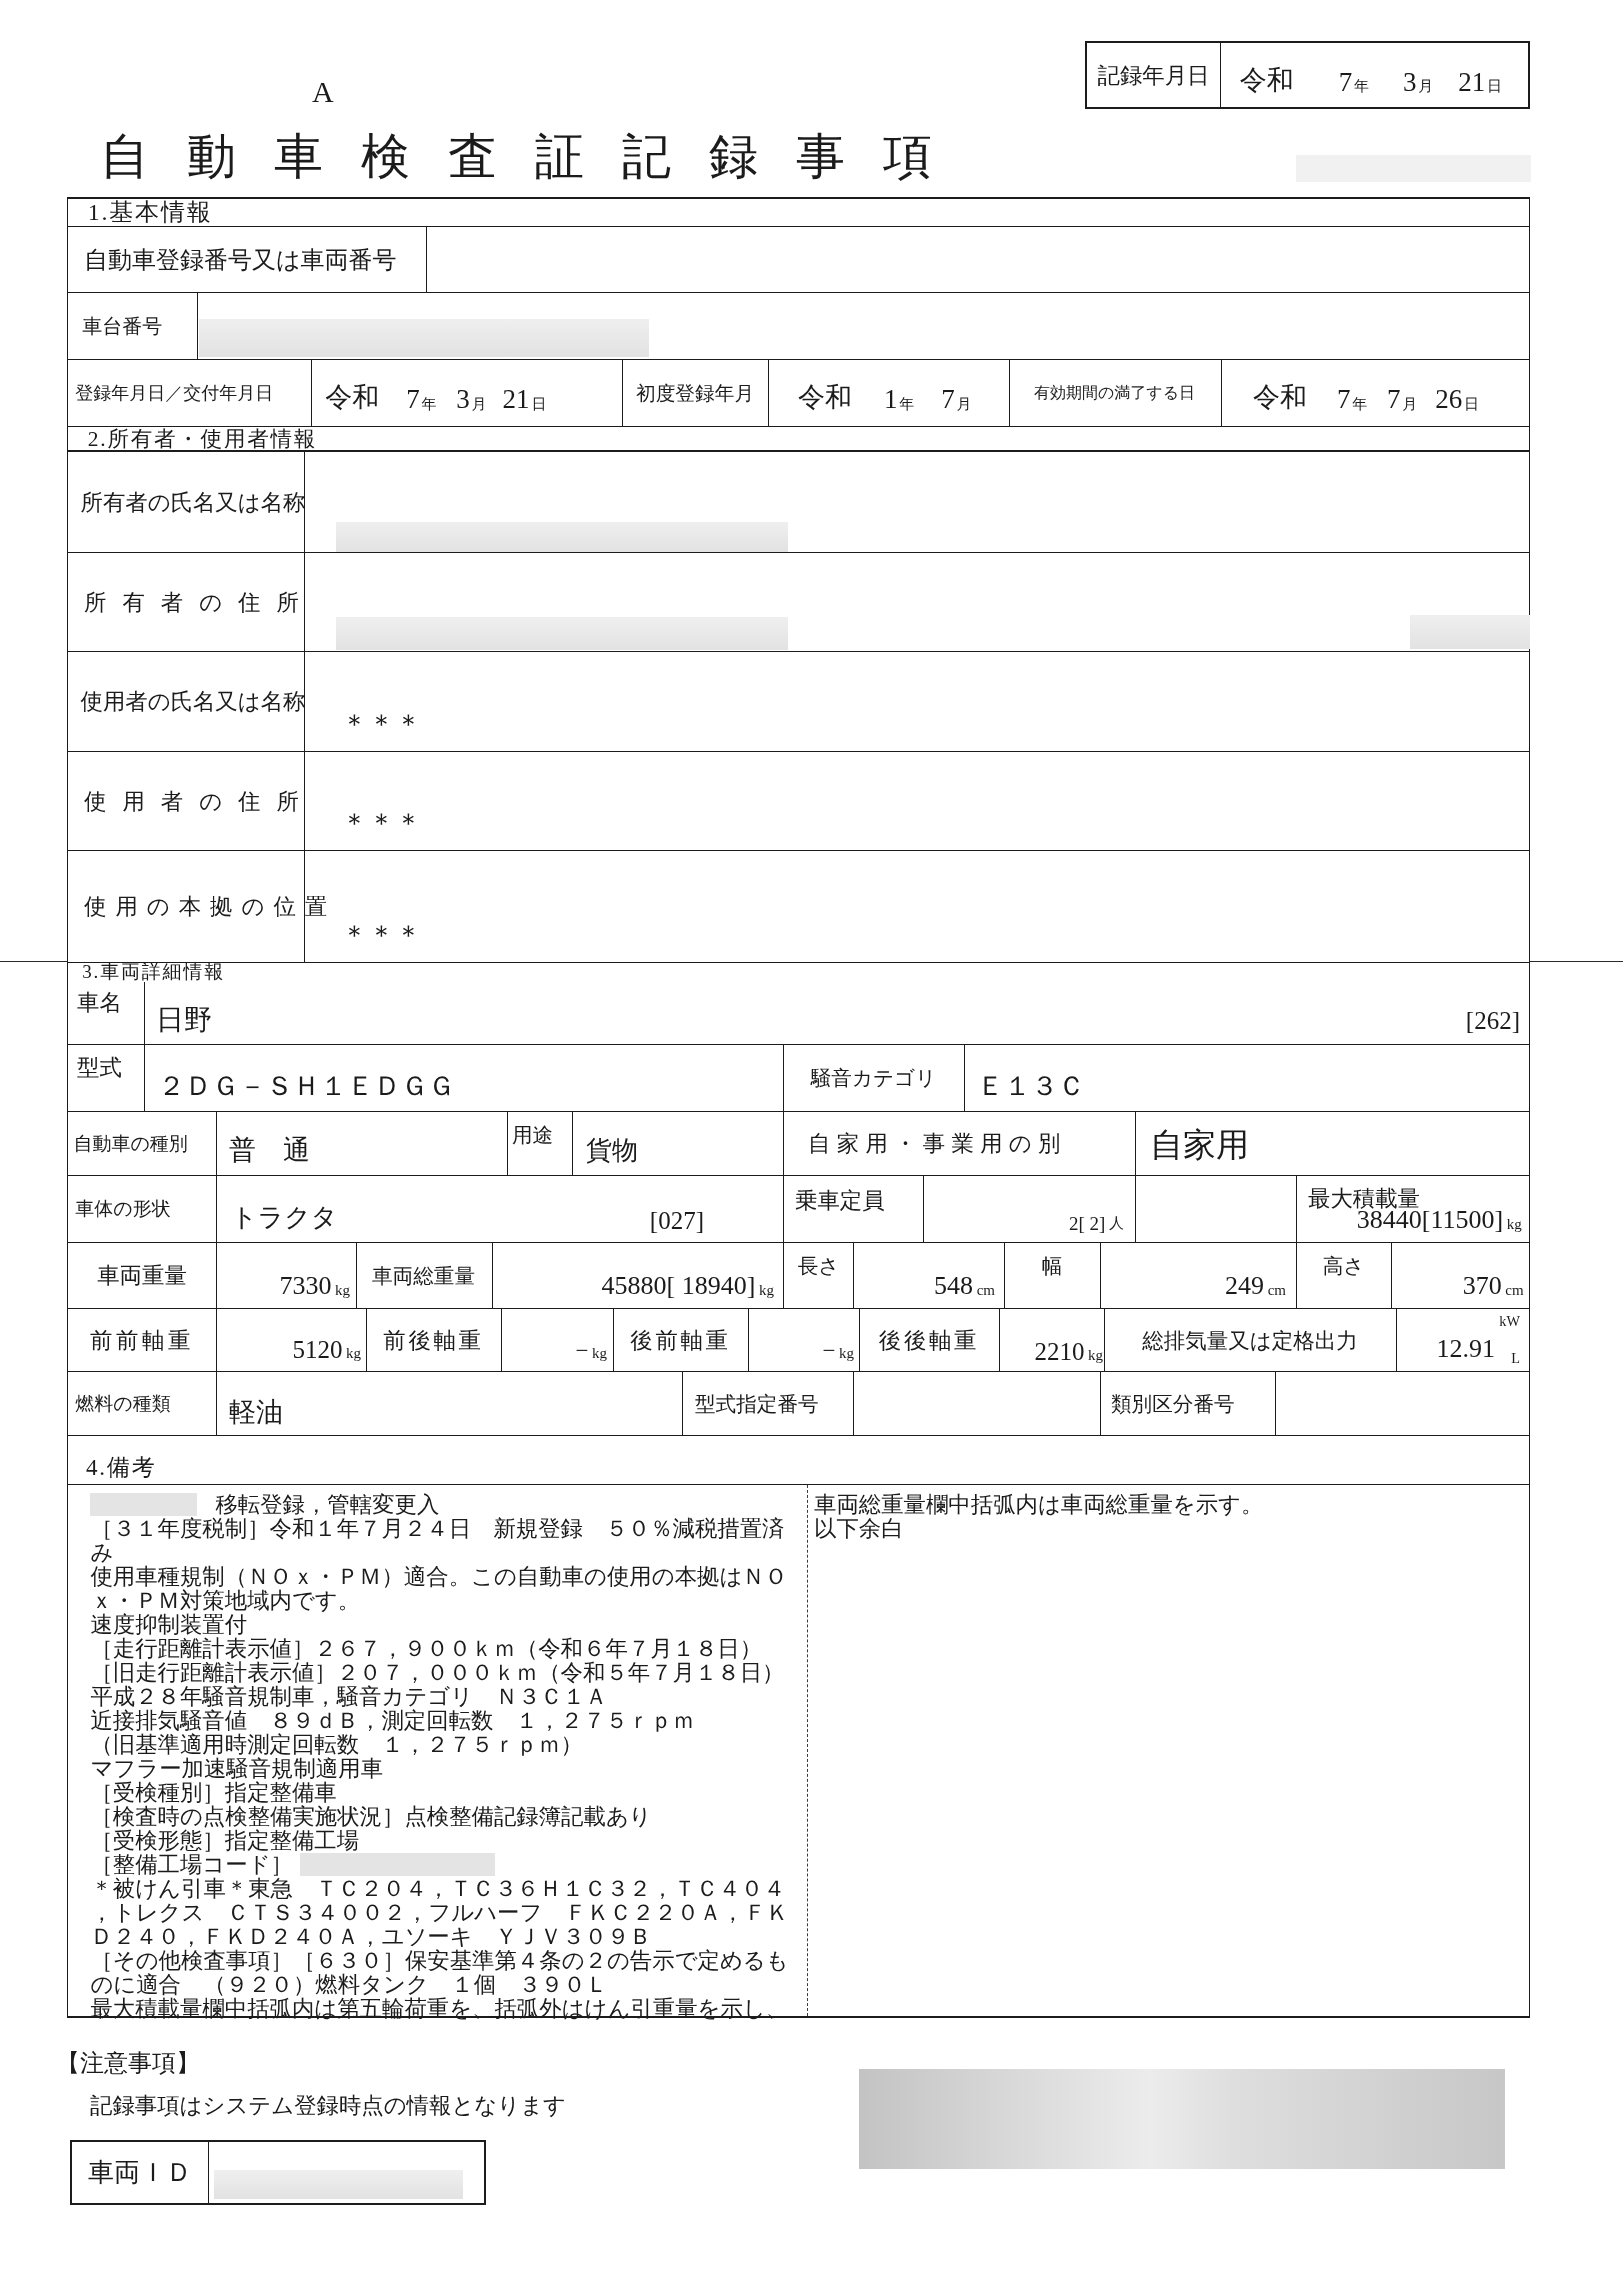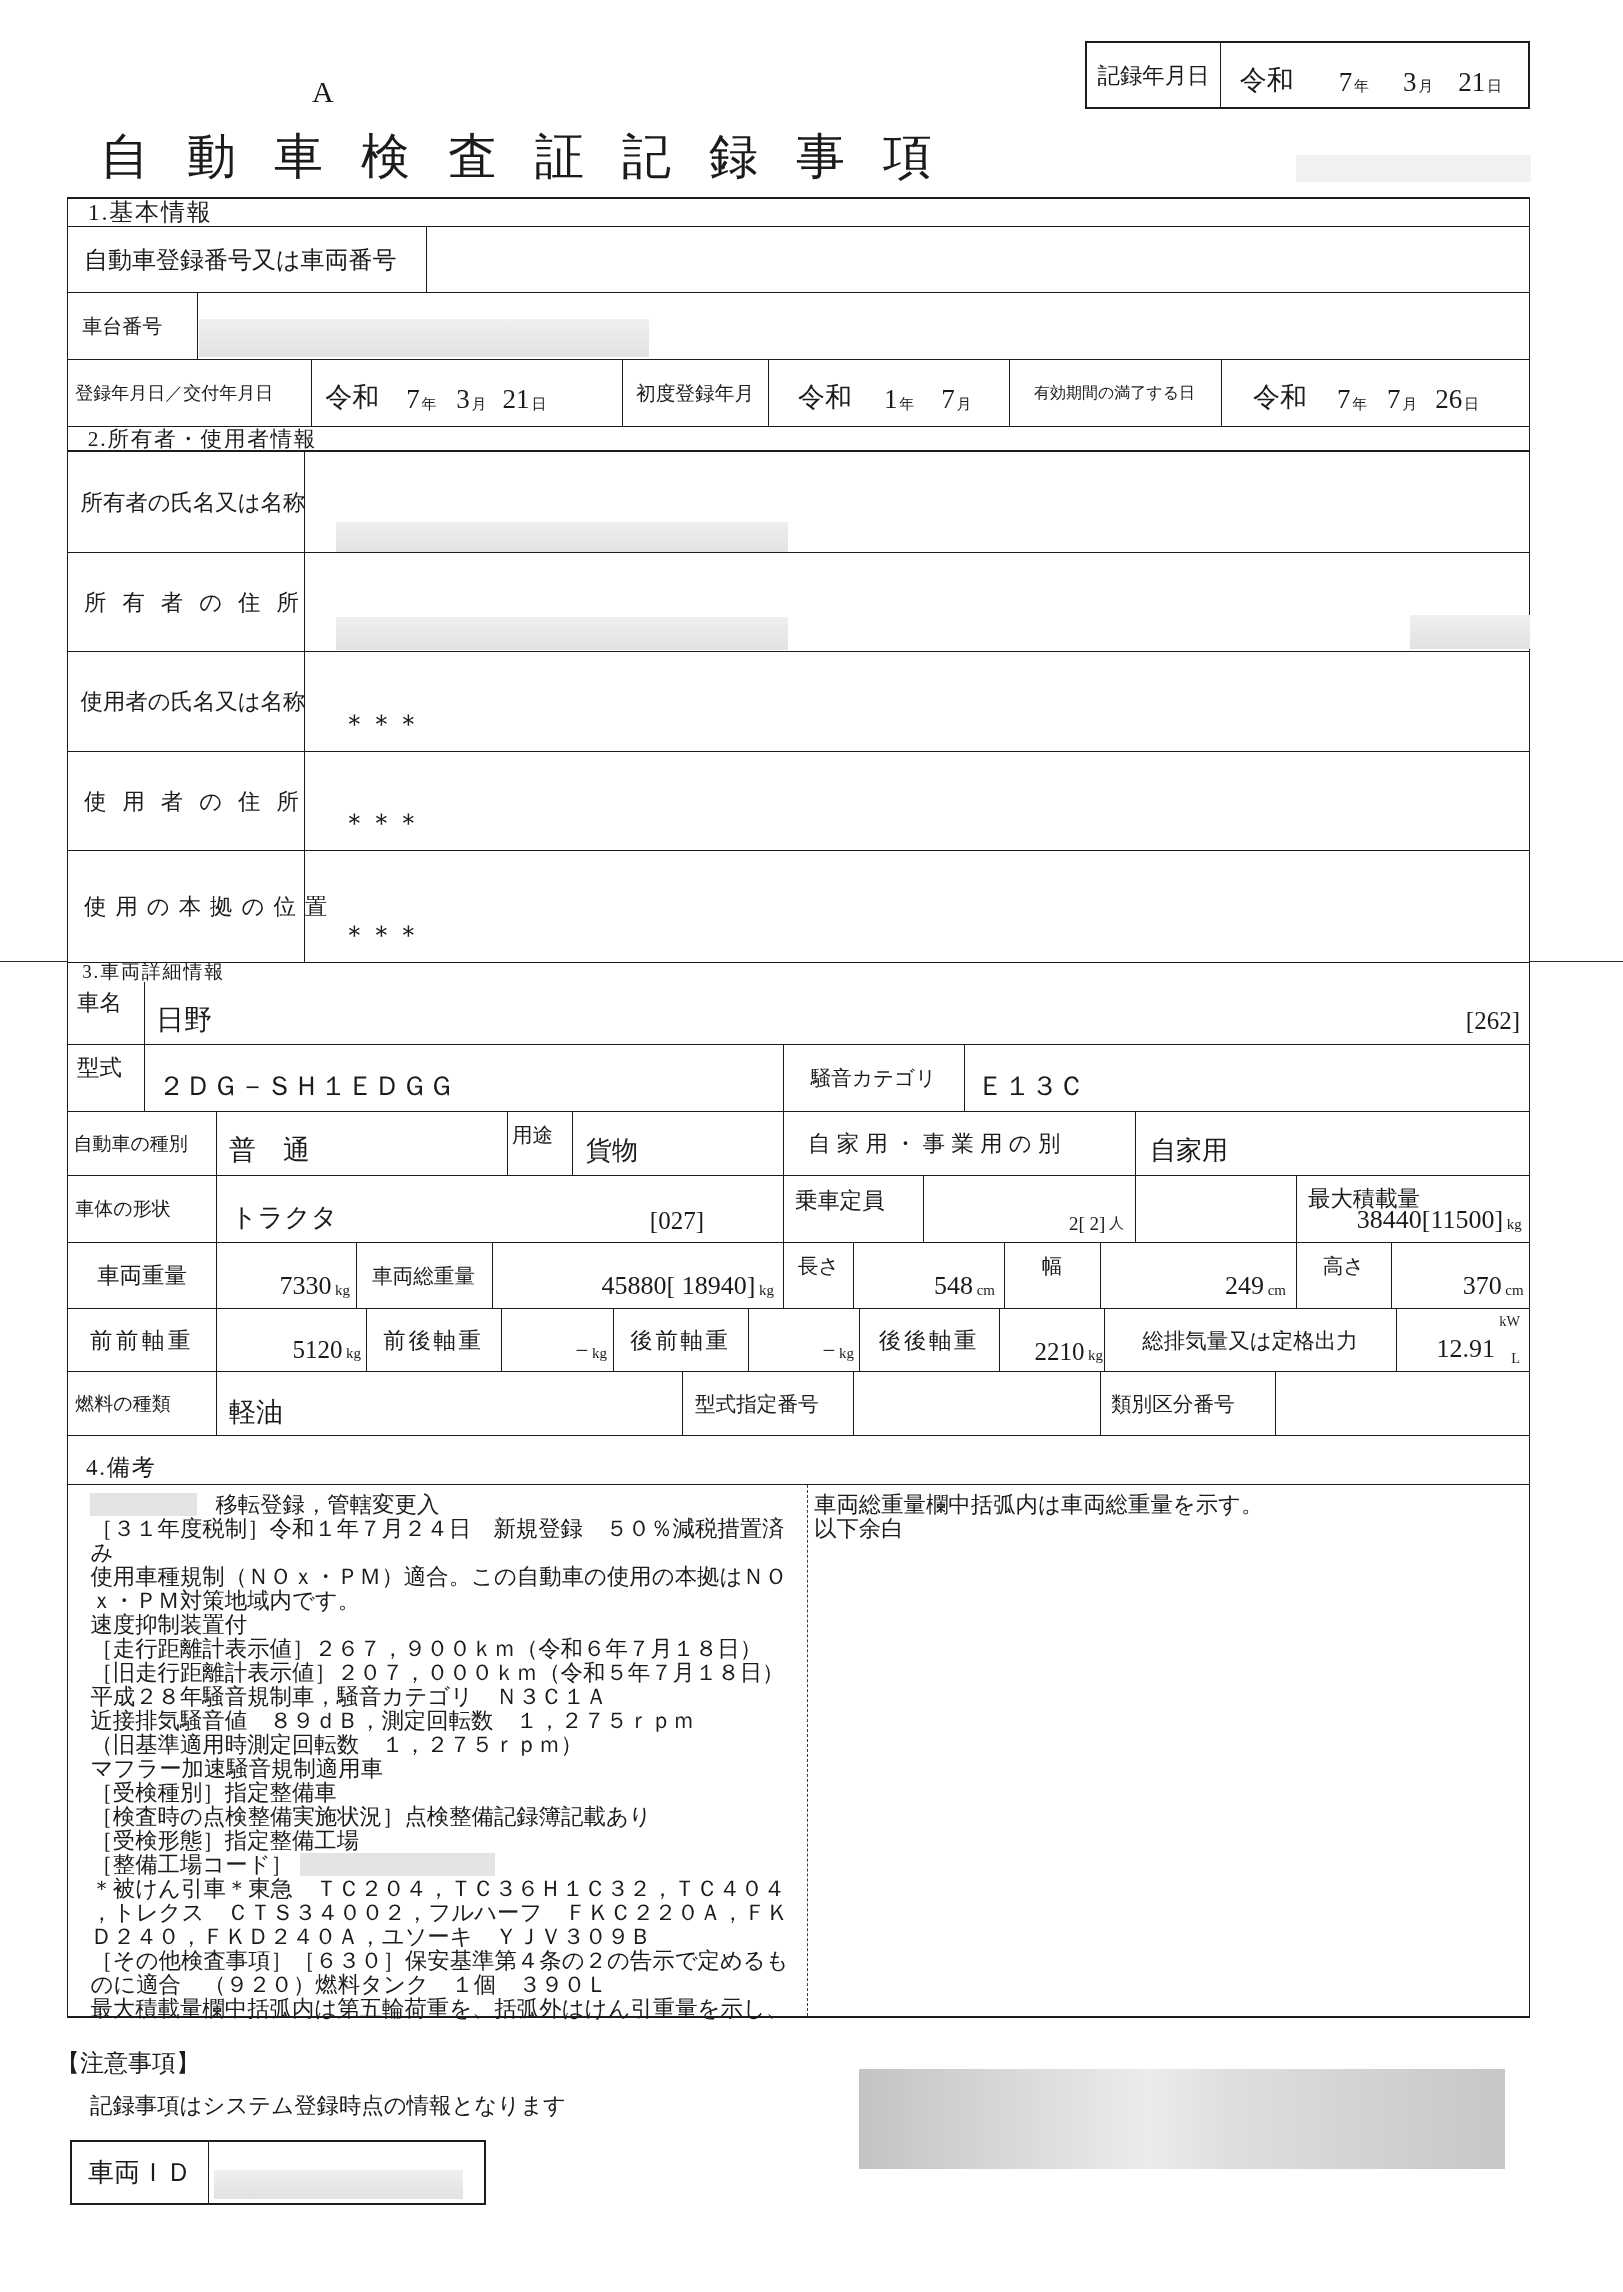--- a/index.html
+++ b/index.html
@@ -167,21 +167,21 @@
   <span class="vd" style="left:148px;"></span>
   <span class="vd" style="left:439px;"></span>
   <span class="vd" style="left:504px;"></span>
   <span class="vd" style="left:715px;"></span>
   <span class="vd" style="left:1067px;"></span>
   <span class="lbl" style="left:5.4px;top:0;bottom:0;font-size:19px;">自動車の種別</span>
   <span class="cellval cellval-left" style="left:161px;width:269px;top:0;bottom:0;font-size:27px;">普　通</span>
   <span class="lbl lbl-top" style="left:444px;width:60px;top:0;bottom:0;font-size:20.6px;padding-top:9px;">用途</span>
   <span class="cellval cellval-left" style="left:518px;width:188px;top:0;bottom:0;font-size:26px;">貨物</span>
   <span class="lbl spread9" style="left:740px;width:327px;top:0;bottom:0;font-size:22.4px;">自家用・事業用の別</span>
-  <span class="cellval cellval-left" style="left:1082px;right:0;top:0;bottom:0;font-size:26px;">自家用</span>
+  <span class="cellval cellval-left" style="left:1082px;right:0;top:0;bottom:0;font-size:33px;">自家用</span>
 </div>
 
 <div class="row" style="top:1176px;height:67px;">
   <span class="vd" style="left:148px;"></span>
   <span class="vd" style="left:715px;"></span>
   <span class="vd" style="left:855px;"></span>
   <span class="vd" style="left:1067px;"></span>
   <span class="vd" style="left:1228px;"></span>
   <span class="lbl" style="left:7.2px;top:0;bottom:0;font-size:19px;">車体の形状</span>
   <span class="cellval cellval-left" style="left:163px;width:269px;top:0;bottom:0;font-size:26px;">トラクタ</span>

